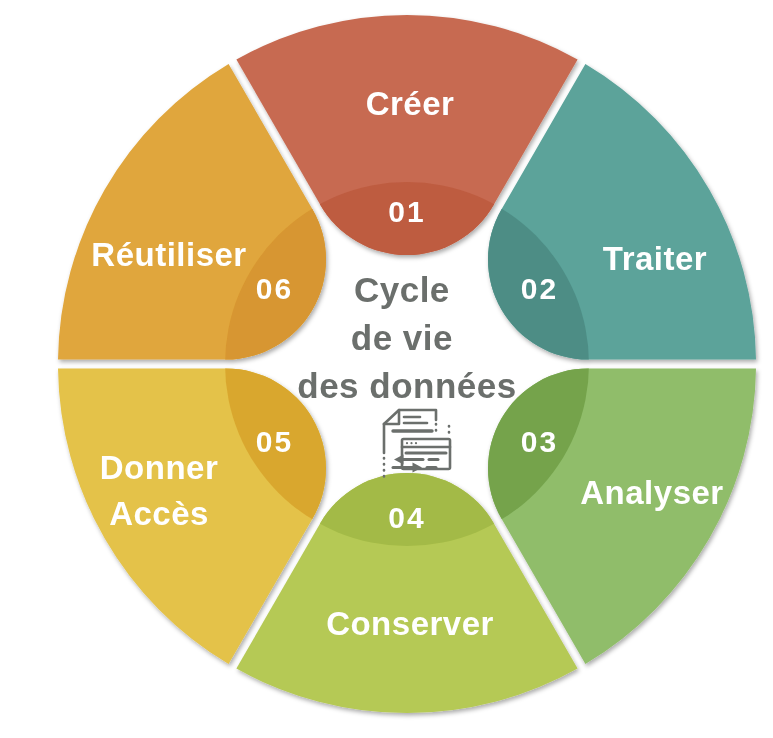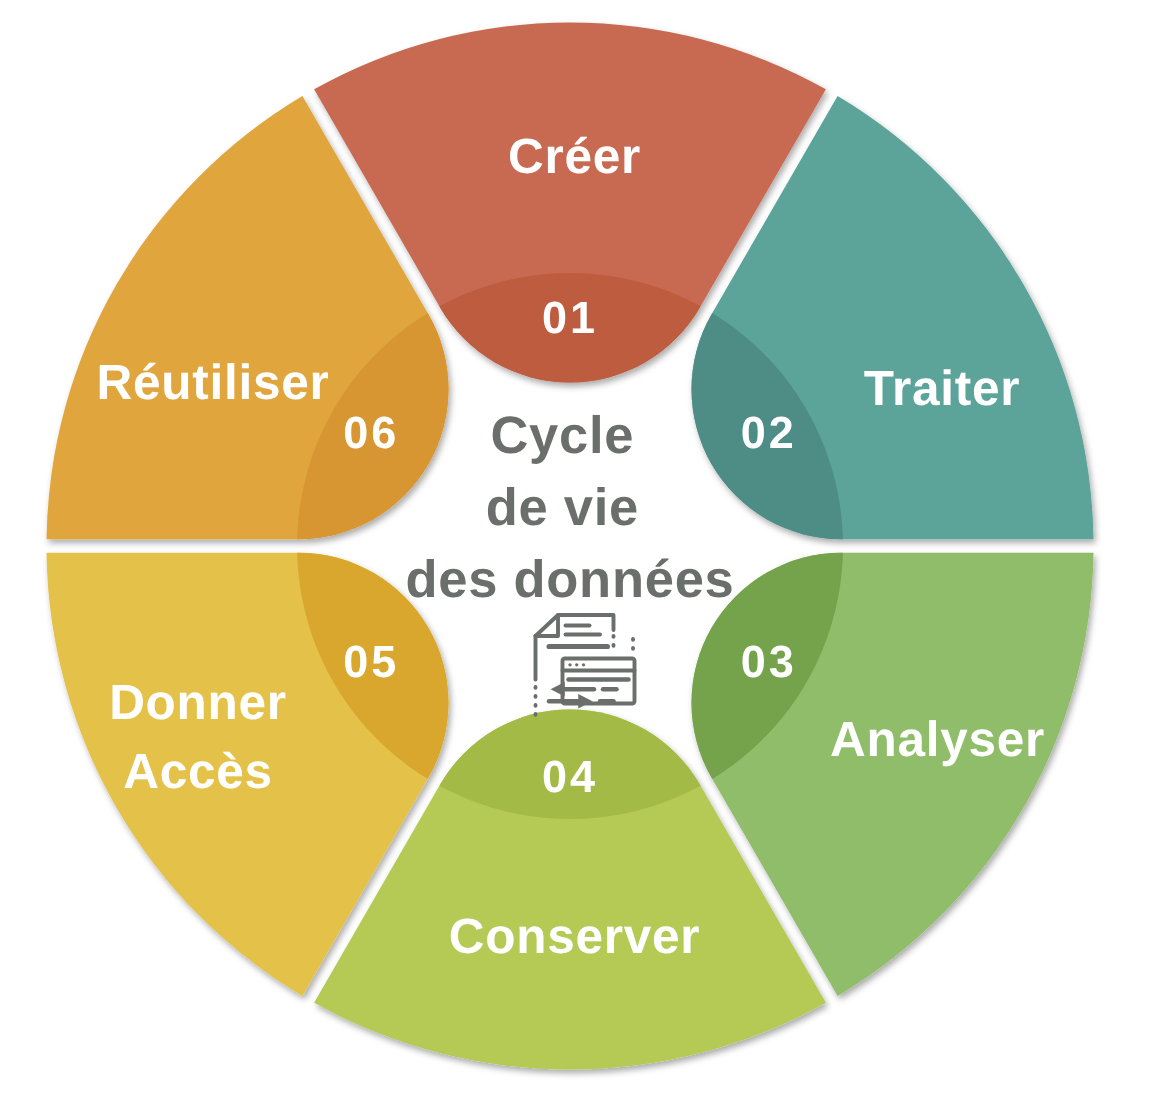--- a/index.html
+++ b/index.html
@@ -1,16 +1,16 @@
 <!DOCTYPE html>
 <html><head>
 <meta charset="utf-8">
 <style>
   html,body{margin:0;padding:0;background:#ffffff;}
-  .stage{position:relative;width:740px;height:738px;background:#ffffff;overflow:hidden;}
+  .stage{position:relative;width:740px;height:738px;background:#ffffff;overflow:hidden;margin-left:27px;}
   svg{display:block;}
   svg text{font-family:"Liberation Sans", sans-serif;}
   .seg-label{fill:#ffffff;font-size:33px;font-weight:700;letter-spacing:.5px;}
   .seg-num{fill:#ffffff;font-size:30px;font-weight:700;letter-spacing:2px;}
   .title-text{fill:#6B6F6C;font-size:35px;font-weight:600;letter-spacing:.5px;}
 </style>
 </head>
 <body>
 
 <div class="stage">

